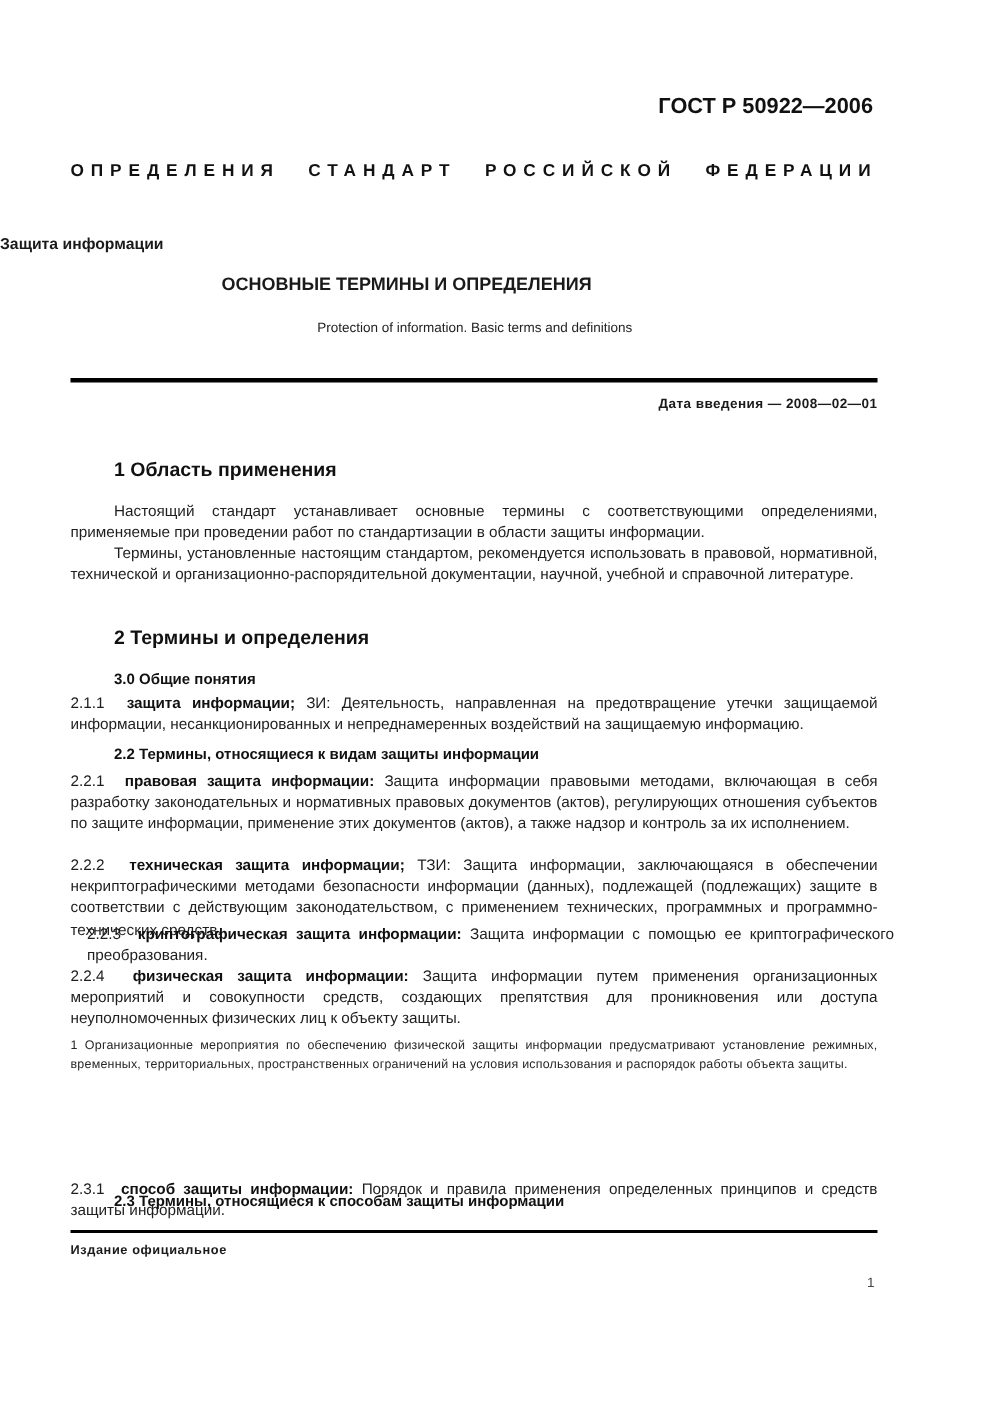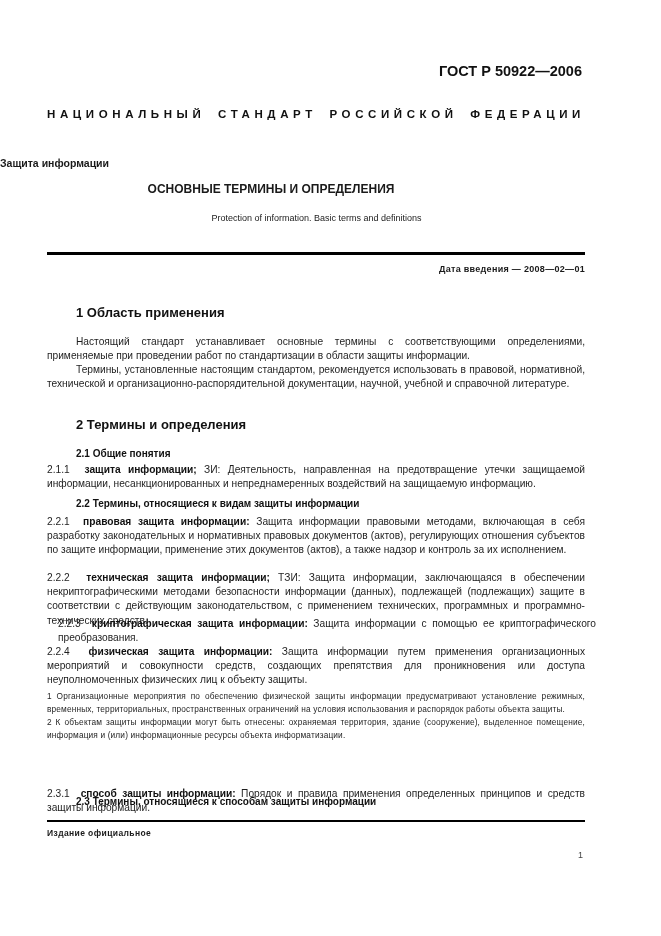--- a/index.html
+++ b/index.html
@@ -26,21 +26,21 @@
     .notes-title { letter-spacing: 3.2px; }
     .edition { top: 828px; left: 47px; font-size: 8.5px; font-weight: bold; letter-spacing: 0.4px; }
     .page-num { top: 850px; left: 578px; font-size: 9px; color: #444; }
   </style>
 </head>
 <body>
 
 <div class="abs gost-id">ГОСТ Р 50922—2006</div>
 
 <div class="abs nat-std">
-  <span>НАЦИОНАЛЬНЫЙ</span>
+  <span>ОПРЕДЕЛЕНИЯ</span>
   <span>СТАНДАРТ</span>
   <span>РОССИЙСКОЙ</span>
   <span>ФЕДЕРАЦИИ</span>
 </div>
 
 <div class="abs subj">Защита информации</div>
 <div class="abs title">ОСНОВНЫЕ ТЕРМИНЫ И ОПРЕДЕЛЕНИЯ</div>
 <div class="abs title-en">Protection of information. Basic terms and definitions</div>
 
 <div class="abs rule-thick rule1"></div>
@@ -48,21 +48,21 @@
 
 <div class="abs h1" style="top:305px;">1  Область применения</div>
 <div class="abs para" style="top:335px;">
   <span class="indent"></span><span>Настоящий стандарт устанавливает основные термины с соответствующими определениями, применяемые при проведении работ по стандартизации в области защиты информации.</span>
 </div>
 <div class="abs para" style="top:363px;">
   <span class="indent"></span><span>Термины, установленные настоящим стандартом, рекомендуется использовать в правовой, нормативной, технической и организационно-распорядительной документации, научной, учебной и справочной литературе.</span>
 </div>
 
 <div class="abs h1" style="top:417px;">2  Термины и определения</div>
-<div class="abs h2" style="top:448px;">2.1  Общие понятия</div>
+<div class="abs h2" style="top:448px;">3.0  Общие понятия</div>
 
 <div class="abs para" style="top:463px;">
   <span>2.1.1</span>&nbsp;
   <b>защита информации;</b><span> ЗИ: Деятельность, направленная на предотвращение утечки защищаемой информации, несанкционированных и непреднамеренных воздействий на защищаемую информацию.</span>
 </div>
 
 <div class="abs h2" style="top:498px;">2.2  Термины, относящиеся к видам защиты информации</div>
 
 <div class="abs para" style="top:515px;">
   <span>2.2.1</span>&nbsp;
@@ -79,21 +79,20 @@
   <b>криптографическая защита информации:</b><span> Защита информации с помощью ее криптографического преобразования.</span>
 </div>
 
 <div class="abs para" style="top:645px;">
   <span>2.2.4</span>&nbsp;
   <b>физическая защита информации:</b><span> Защита информации путем применения организационных мероприятий и совокупности средств, создающих препятствия для проникновения или доступа неуполномоченных физических лиц к объекту защиты.</span>
 </div>
 
 <div class="abs notes" style="top:690px;">
   <div>1  Организационные мероприятия по обеспечению физической защиты информации предусматривают установление режимных, временных, территориальных, пространственных ограничений на условия использования и распорядок работы объекта защиты.</div>
-  <div>2  К объектам защиты информации могут быть отнесены: охраняемая территория, здание (сооружение), выделенное помещение, информация и (или) информационные ресурсы объекта информатизации.</div>
 </div>
 
 <div class="abs h2" style="top:770px;margin-top:26px;">2.3  Термины, относящиеся к способам защиты информации</div>
 
 <div class="abs para" style="top:787px;">
   <span>2.3.1</span>&nbsp;
   <b>способ защиты информации:</b><span> Порядок и правила применения определенных принципов и средств защиты информации.</span>
 </div>
 
 <div class="abs rule-thick rule2"></div>

